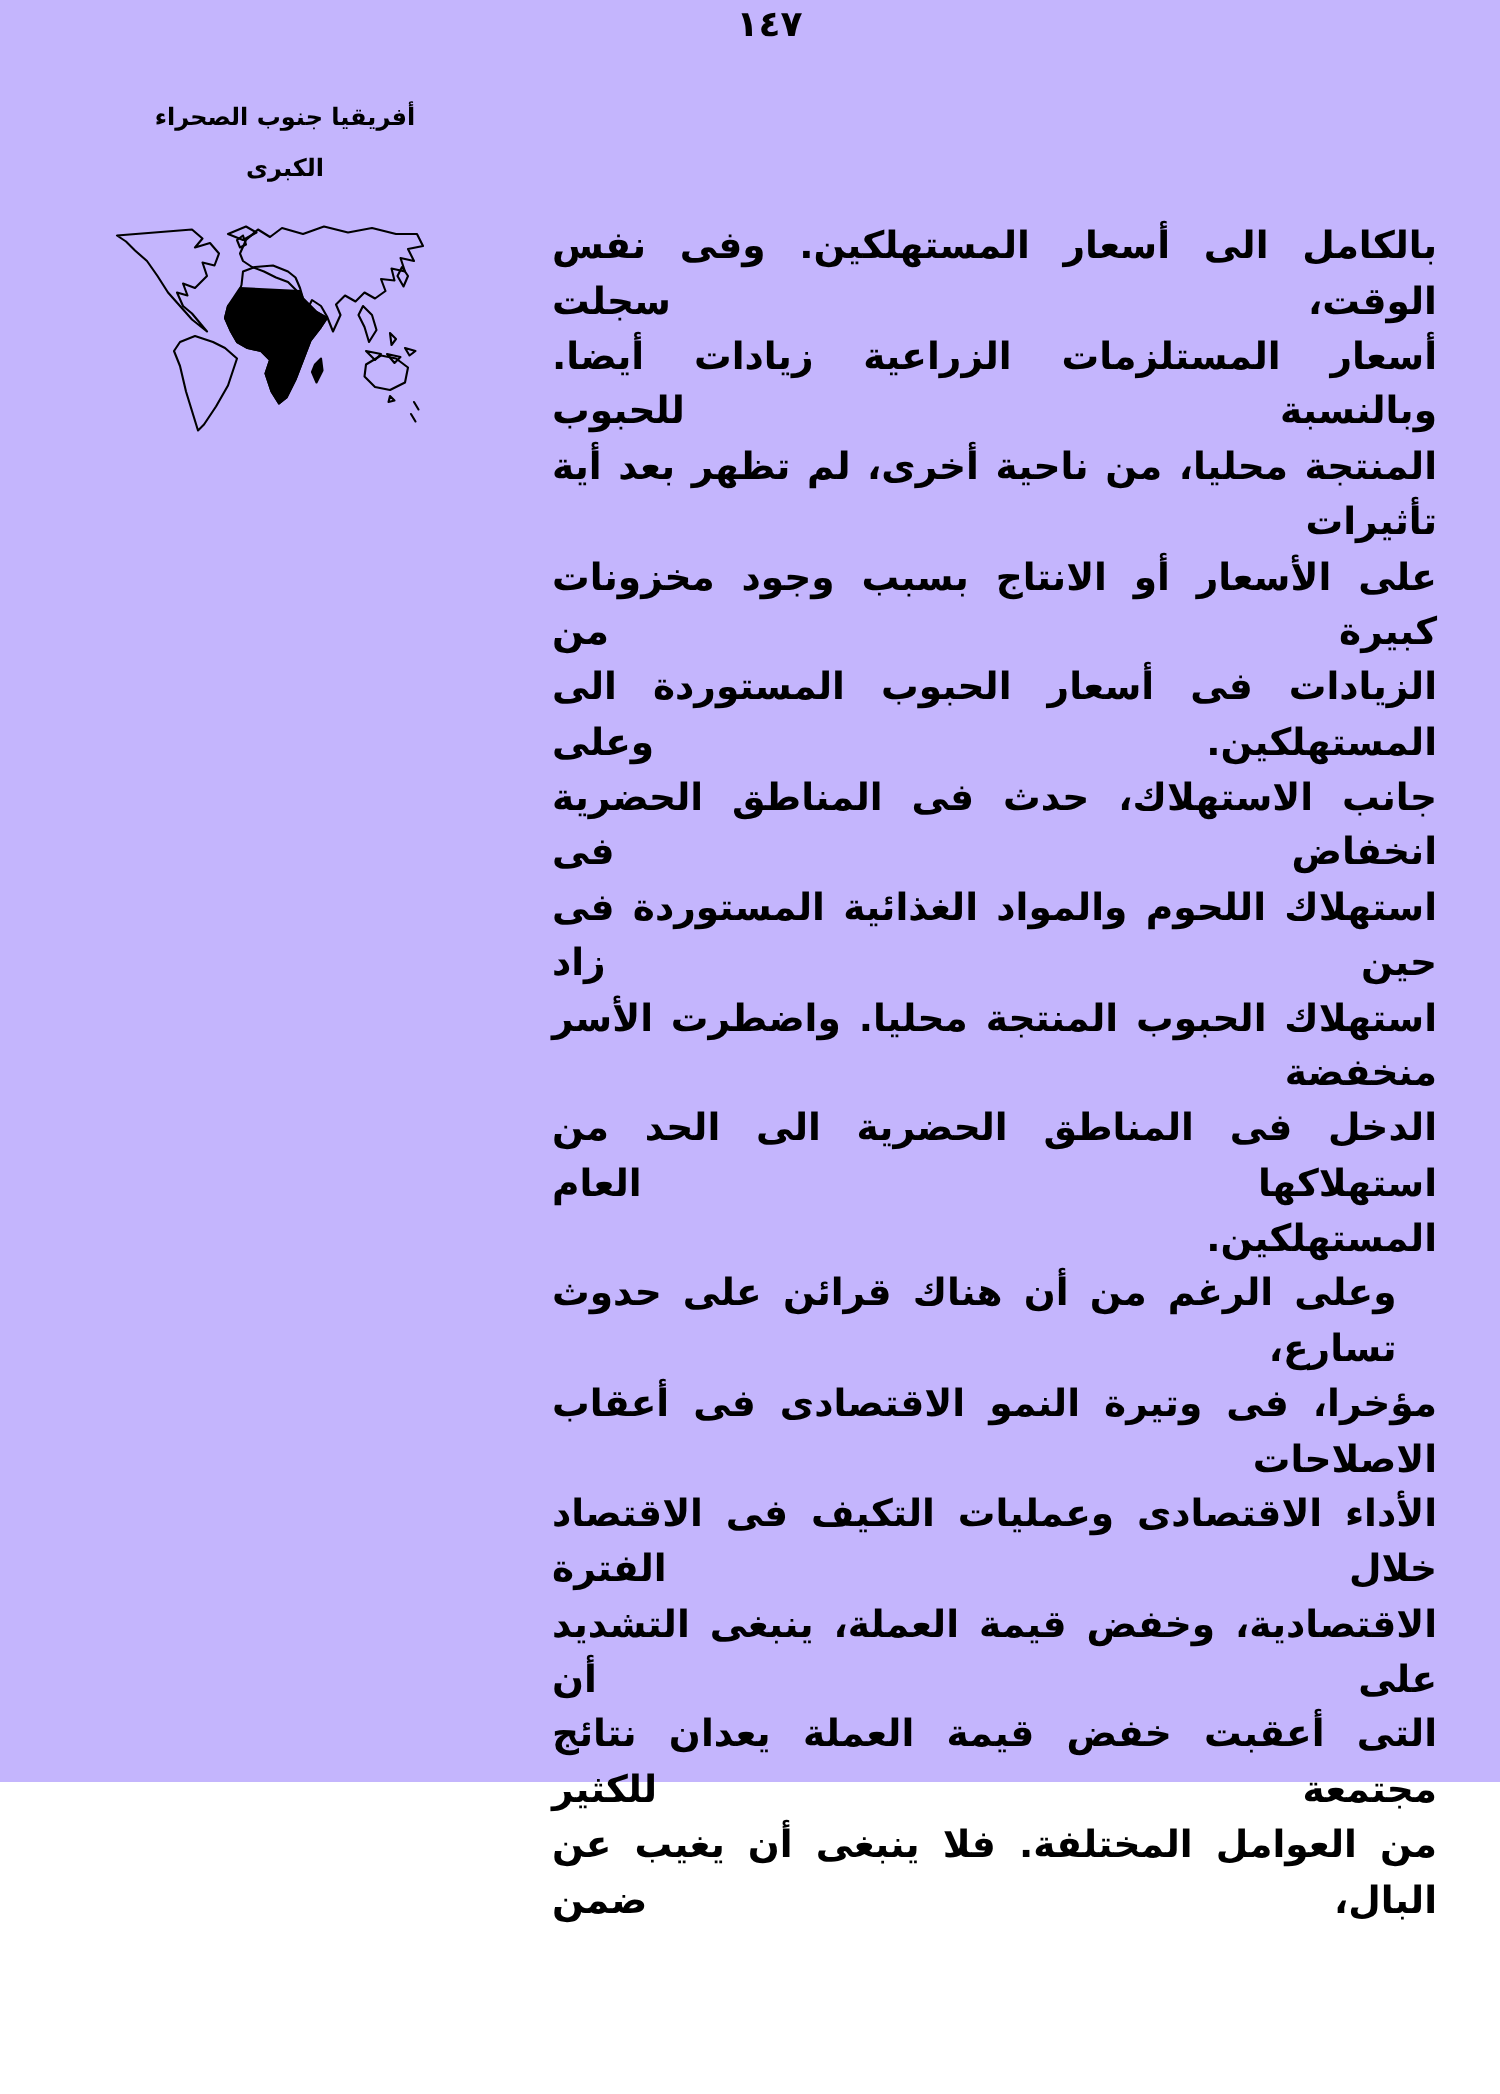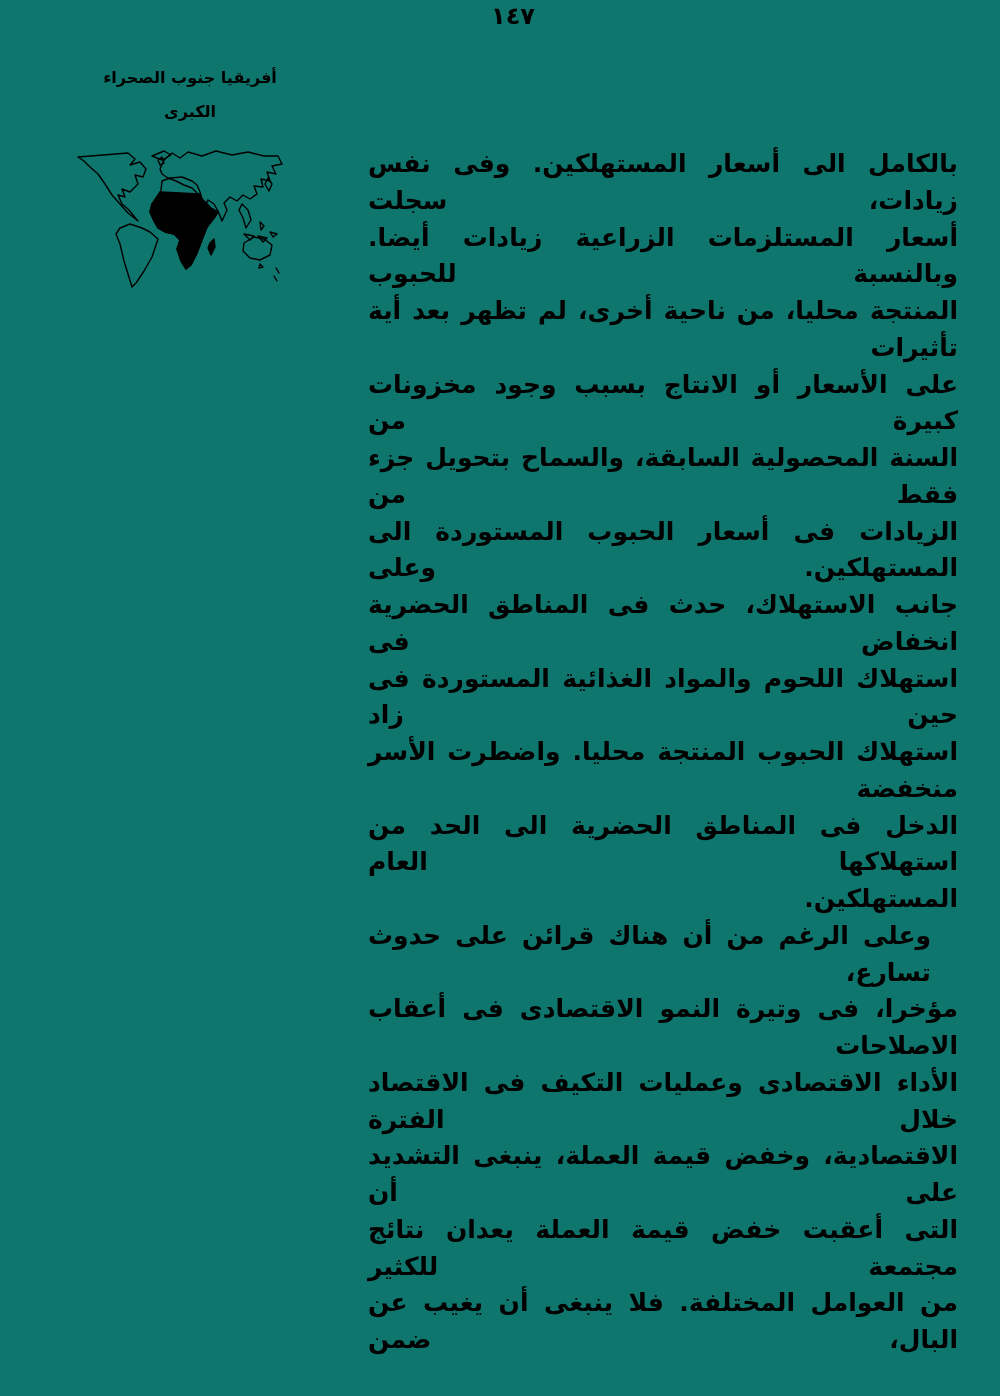--- a/index.html
+++ b/index.html
@@ -3,21 +3,21 @@
 <meta charset="utf-8">
 <style>
   * { margin: 0; padding: 0; box-sizing: border-box; }
   html, body {
     width: 1000px; height: 1396px;
     background: #ffffff;
     font-family: "DejaVu Sans", sans-serif;
     color: #000000;
     overflow: hidden;
   }
-  .page { position: relative; width: 1000px; height: 1396px; background: #0f766e; text-decoration: underline; }
+  .page { position: relative; width: 1000px; height: 1188px; background: #c4b5fd; text-decoration: underline; }
 
   .page-number {
     position: absolute; top: 2px; left: 463px; width: 100px;
     text-align: center; font-size: 24px; font-weight: bold;
     direction: rtl;
   }
 
   .region-caption {
     position: absolute; top: 70px; left: 62px; width: 256px;
     text-align: center; font-weight: bold; font-size: 16px;
@@ -82,25 +82,24 @@
 
       <path d="M180,95 L190,89 L200,91 L208,97 L206,107 L196,112 L186,110 L179,103 Z"></path>
 
       <path d="M196,116 L199,119 L195,120 Z"></path>
 
       <path d="M212,120 L215,125 M210,128 L213,133"></path>
     </svg>
   </div>
 
   <main class="text-column">
-    <div class="line">بالكامل الى أسعار المستهلكين. وفى نفس زيادات، سجلت</div>
+    <div class="line">بالكامل الى أسعار المستهلكين. وفى نفس الوقت، سجلت</div>
     <div class="line">أسعار المستلزمات الزراعية زيادات أيضا. وبالنسبة للحبوب</div>
     <div class="line">المنتجة محليا، من ناحية أخرى، لم تظهر بعد أية تأثيرات</div>
     <div class="line">على الأسعار أو الانتاج بسبب وجود مخزونات كبيرة من</div>
-    <div class="line">السنة المحصولية السابقة، والسماح بتحويل جزء فقط من</div>
     <div class="line">الزيادات فى أسعار الحبوب المستوردة الى المستهلكين. وعلى</div>
     <div class="line">جانب الاستهلاك، حدث فى المناطق الحضرية انخفاض فى</div>
     <div class="line">استهلاك اللحوم والمواد الغذائية المستوردة فى حين زاد</div>
     <div class="line">استهلاك الحبوب المنتجة محليا. واضطرت الأسر منخفضة</div>
     <div class="line">الدخل فى المناطق الحضرية الى الحد من استهلاكها العام</div>
     <div class="line end">المستهلكين.</div>
     <div class="line first">وعلى الرغم من أن هناك قرائن على حدوث تسارع،</div>
     <div class="line">مؤخرا، فى وتيرة النمو الاقتصادى فى أعقاب الاصلاحات</div>
     <div class="line">الأداء الاقتصادى وعمليات التكيف فى الاقتصاد خلال الفترة</div>
     <div class="line">الاقتصادية، وخفض قيمة العملة، ينبغى التشديد على أن</div>

